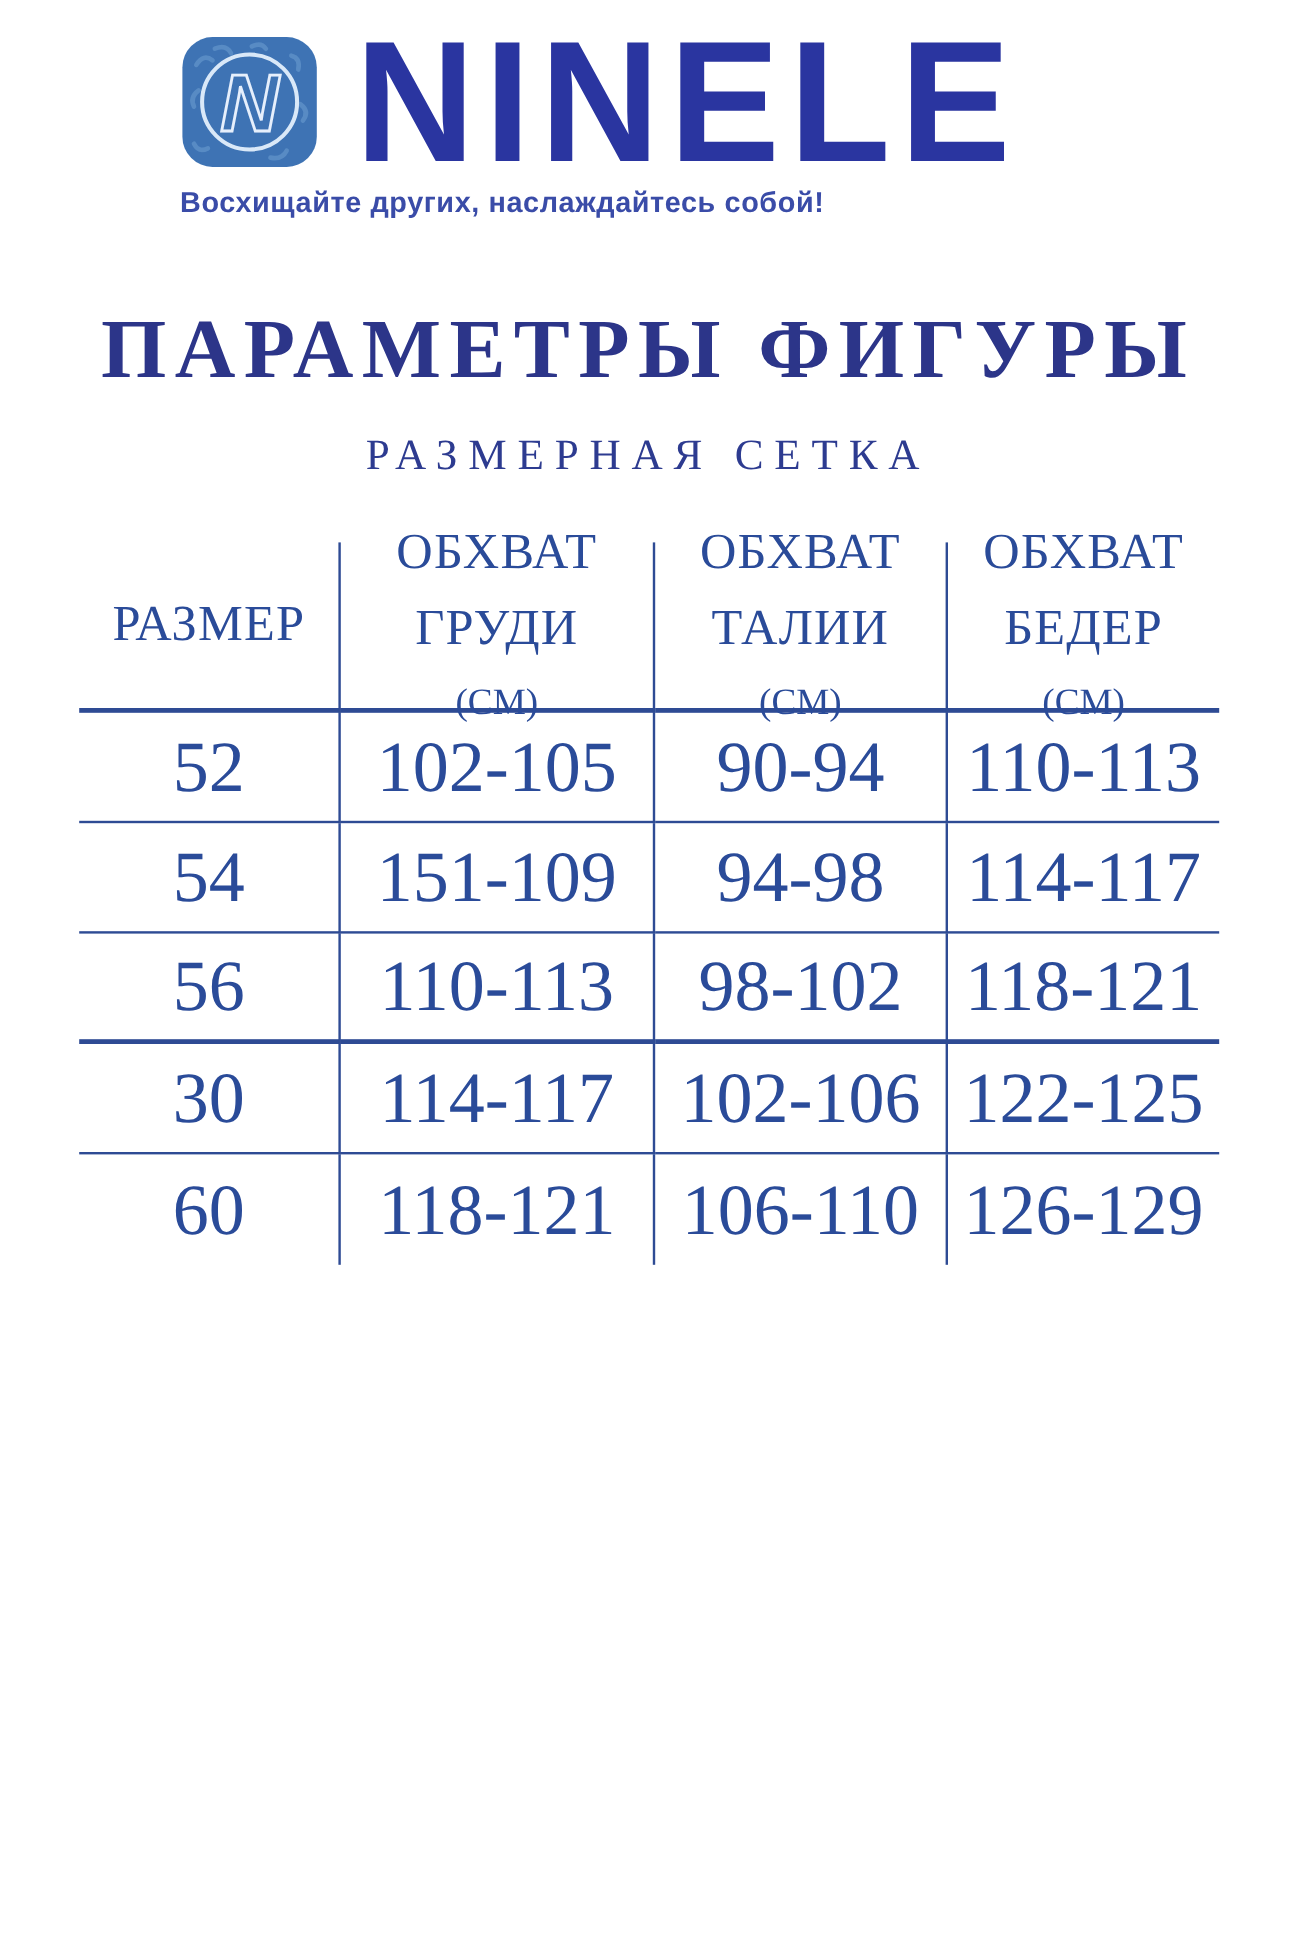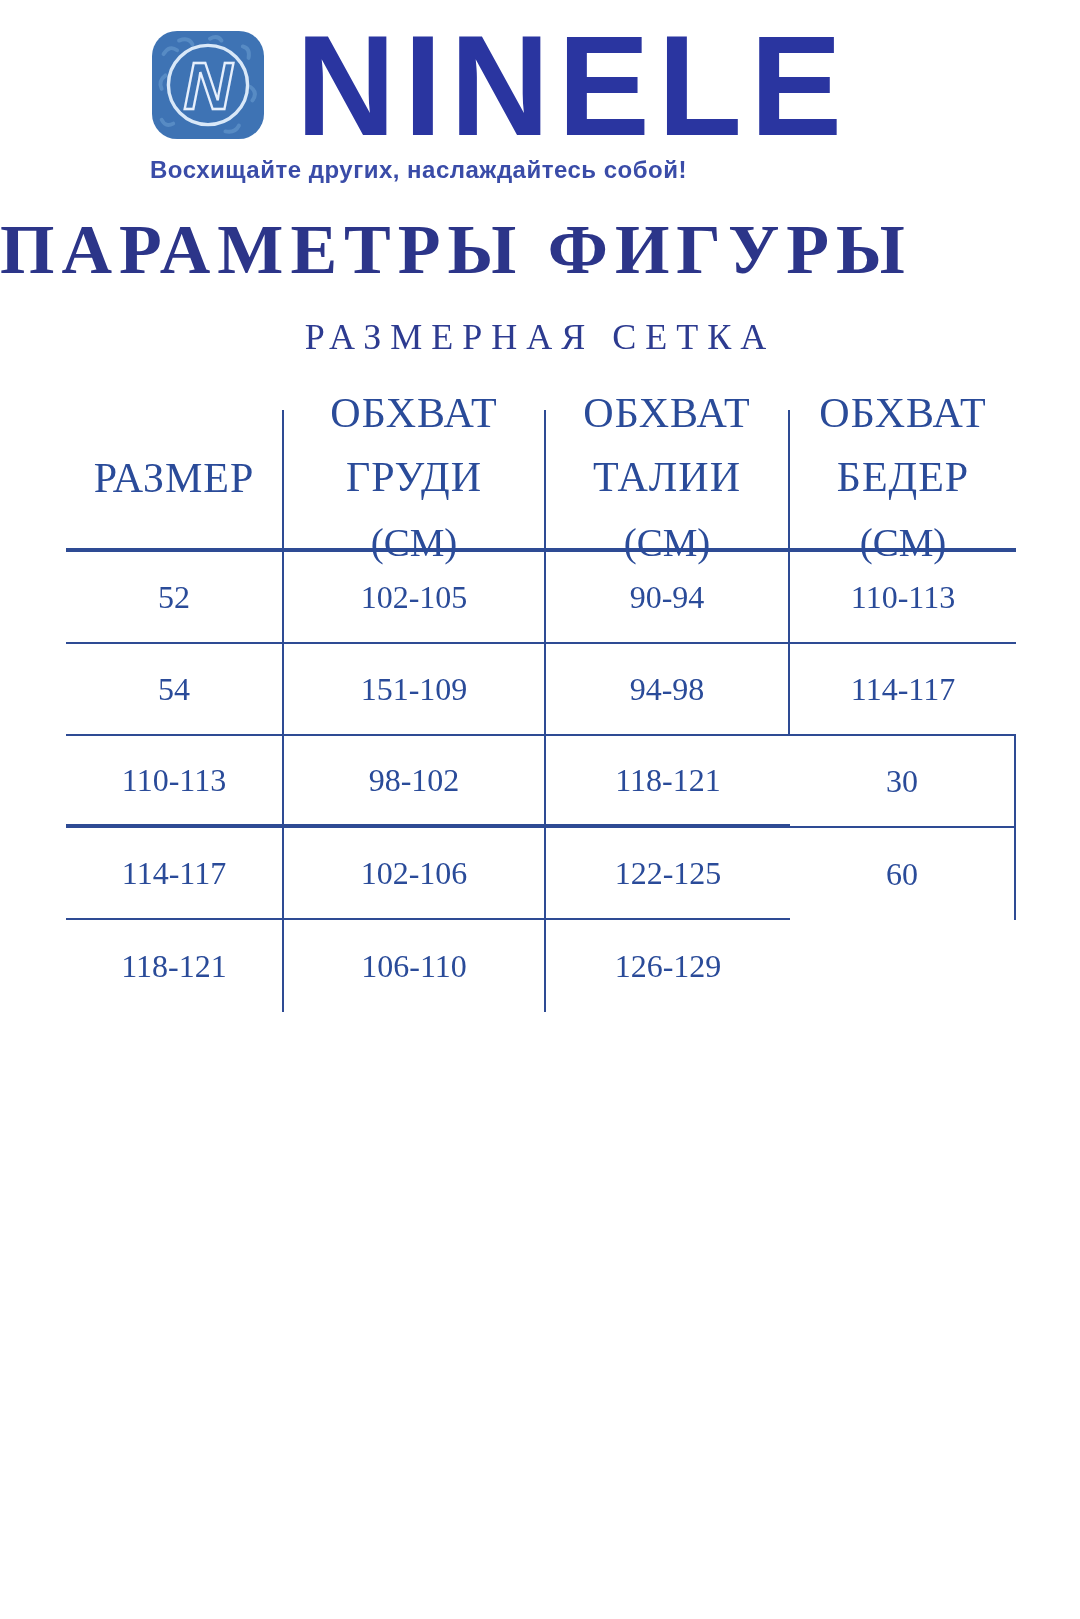--- a/index.html
+++ b/index.html
@@ -49,22 +49,22 @@
     margin:14px 0 0 150px;
     font-family:"Liberation Sans","DejaVu Sans",sans-serif;
     font-weight:600;
     font-size:24px;
     color:var(--tagline-blue);
     letter-spacing:0.5px;
     white-space:nowrap;
   }
   
   .title{
-    margin:26px 0 0 0;
-    text-align:left;
+    margin:68px 0 0 0;
+    text-align:center;
     font-weight:bold;
     font-size:70px;
     letter-spacing:7px;
     color:var(--title-navy);
     white-space:nowrap;
   }
   .subtitle{
     margin:26px 0 0 0;
     text-align:center;
     font-weight:normal;
@@ -91,26 +91,26 @@
     box-sizing:border-box;
   }
   .vline{border-right:2px solid var(--line-blue);}
   .th{border-bottom:4px solid var(--line-blue);gap:16px;}
   .th-line{
     font-size:42px;
     line-height:1.13;
     letter-spacing:1px;
   }
   .th-unit{
-    font-size:39px;
+    font-size:31px;
     line-height:1.25;
     margin-top:2px;
     text-align:right;
   }
-  .td{font-size:32px;}
+  .td{font-size:60px;}
   .r0,.r1,.r3{border-bottom:2px solid var(--line-blue);}
   .r2{border-bottom:4px solid var(--line-blue);}
   .r4{border-bottom:none;}
 </style>
 </head>
 <body>
 
 <div class="page">
 
   <div class="brand-row">
@@ -161,20 +161,21 @@
     <div class="cell td r0 vline">52</div>
     <div class="cell td r0 vline">102-105</div>
     <div class="cell td r0 vline">90-94</div>
     <div class="cell td r0">110-113</div>
 
     <div class="cell td r1 vline">54</div>
     <div class="cell td r1 vline">151-109</div>
     <div class="cell td r1 vline">94-98</div>
     <div class="cell td r1">114-117</div>
 
+    <div class="cell td r2 vline">56</div>
     <div class="cell td r2 vline">110-113</div>
     <div class="cell td r2 vline">98-102</div>
     <div class="cell td r2">118-121</div>
 
     <div class="cell td r3 vline">30</div>
     <div class="cell td r3 vline">114-117</div>
     <div class="cell td r3 vline">102-106</div>
     <div class="cell td r3">122-125</div>
 
     <div class="cell td r4 vline">60</div>

